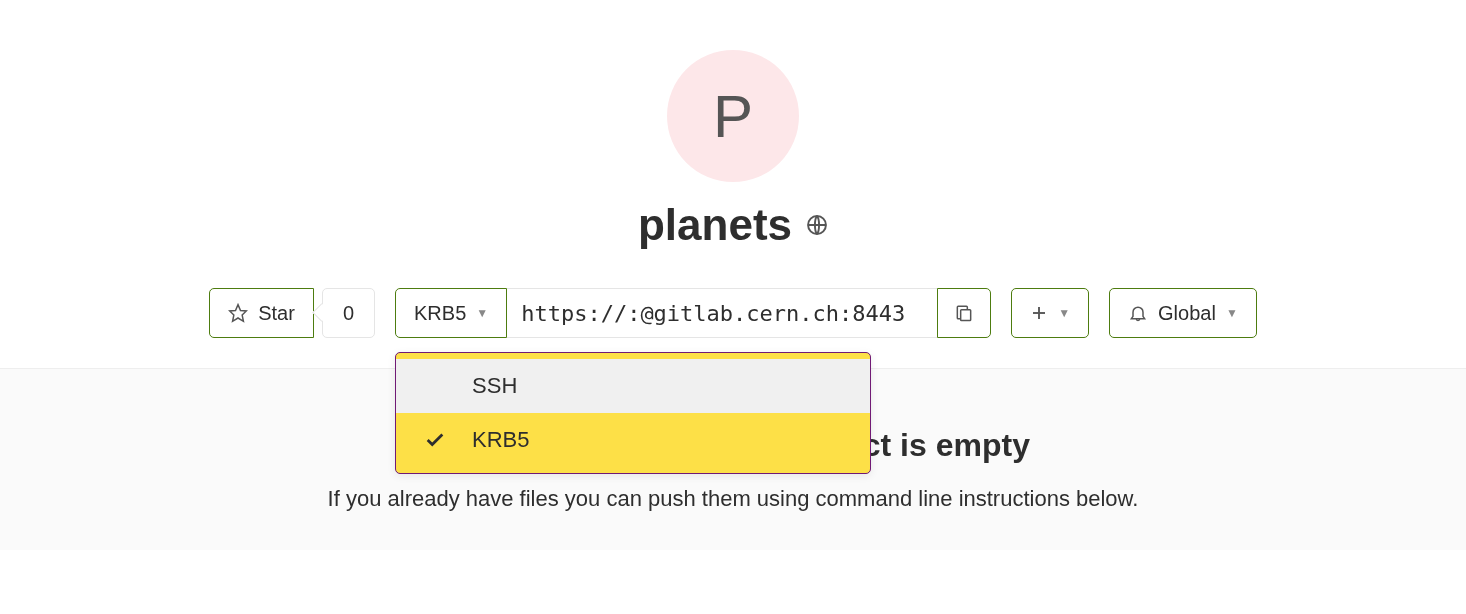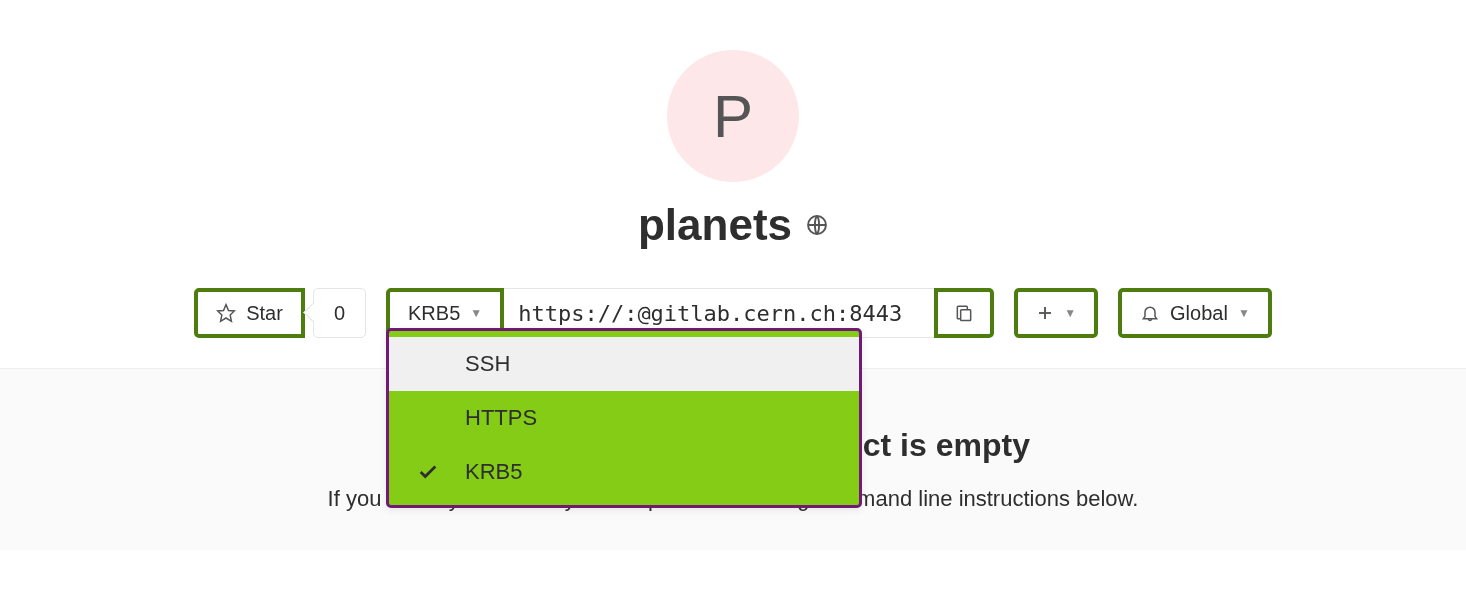--- a/index.html
+++ b/index.html
@@ -40,21 +40,21 @@
 
     .toolbar {
       display: flex;
       justify-content: center;
       align-items: center;
       gap: 20px;
       padding: 18px 0 30px 0;
       position: relative;
     }
     .btn {
-      border: 4px solid #4d7c0f;
+      border: 1px solid #4d7c0f;
       border-radius: 5px;
       background: #fff;
       padding: 9px 18px;
       font-size: 20px;
       color: #2e2e2e;
       display: inline-flex;
       align-items: center;
       gap: 10px;
       cursor: pointer;
       height: 50px;
@@ -114,25 +114,25 @@
       outline: none;
     }
     .copy-btn {
       border-top-left-radius: 0;
       border-bottom-left-radius: 0;
       padding: 9px 16px;
     }
     .caret { font-size: 12px; color: #888; }
     .dropdown {
       position: absolute;
-      top: 40px;
+      top: 64px;
       left: 0;
       width: 476px;
-      background: #84cc16;
-      border: 3px solid #701a75;
+      background: #fde047;
+      border: 1px solid #701a75;
       border-radius: 5px;
       box-shadow: 0 2px 8px rgba(0,0,0,0.08);
       z-index: 20;
       padding: 6px 0;
     }
     .dropdown-item {
       padding: 14px 24px 14px 76px;
       font-size: 22px;
       cursor: pointer;
       position: relative;
@@ -207,23 +207,20 @@
           <path d="M16 8V5a1 1 0 0 0-1-1H5a1 1 0 0 0-1 1v13a1 1 0 0 0 1 1h3"></path>
         </svg>
       </span>
     </button>
 
     <div class="dropdown">
       <div class="dropdown-item hovered">
         <span>SSH</span>
       </div>
       <div class="dropdown-item">
-        <span>HTTPS</span>
-      </div>
-      <div class="dropdown-item">
         <span class="check-icon">
           <svg width="22" height="22" viewBox="0 0 24 24" fill="none" stroke="#2e2e2e" stroke-width="3">
             <polyline points="4 12 9 17 20 6"></polyline>
           </svg>
         </span>
         <span>KRB5</span>
       </div>
     </div>
   </div>
 

